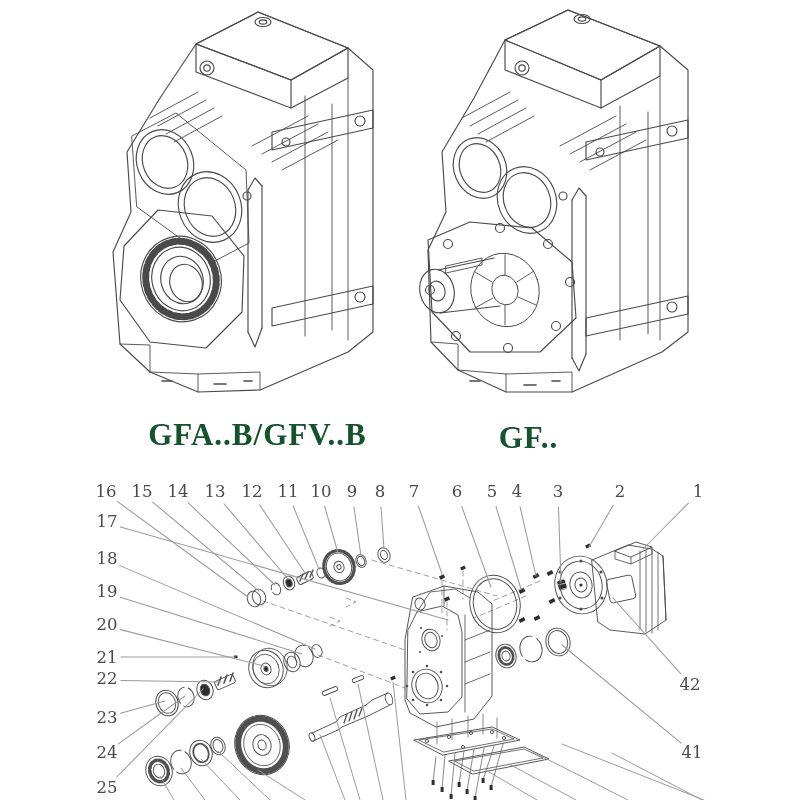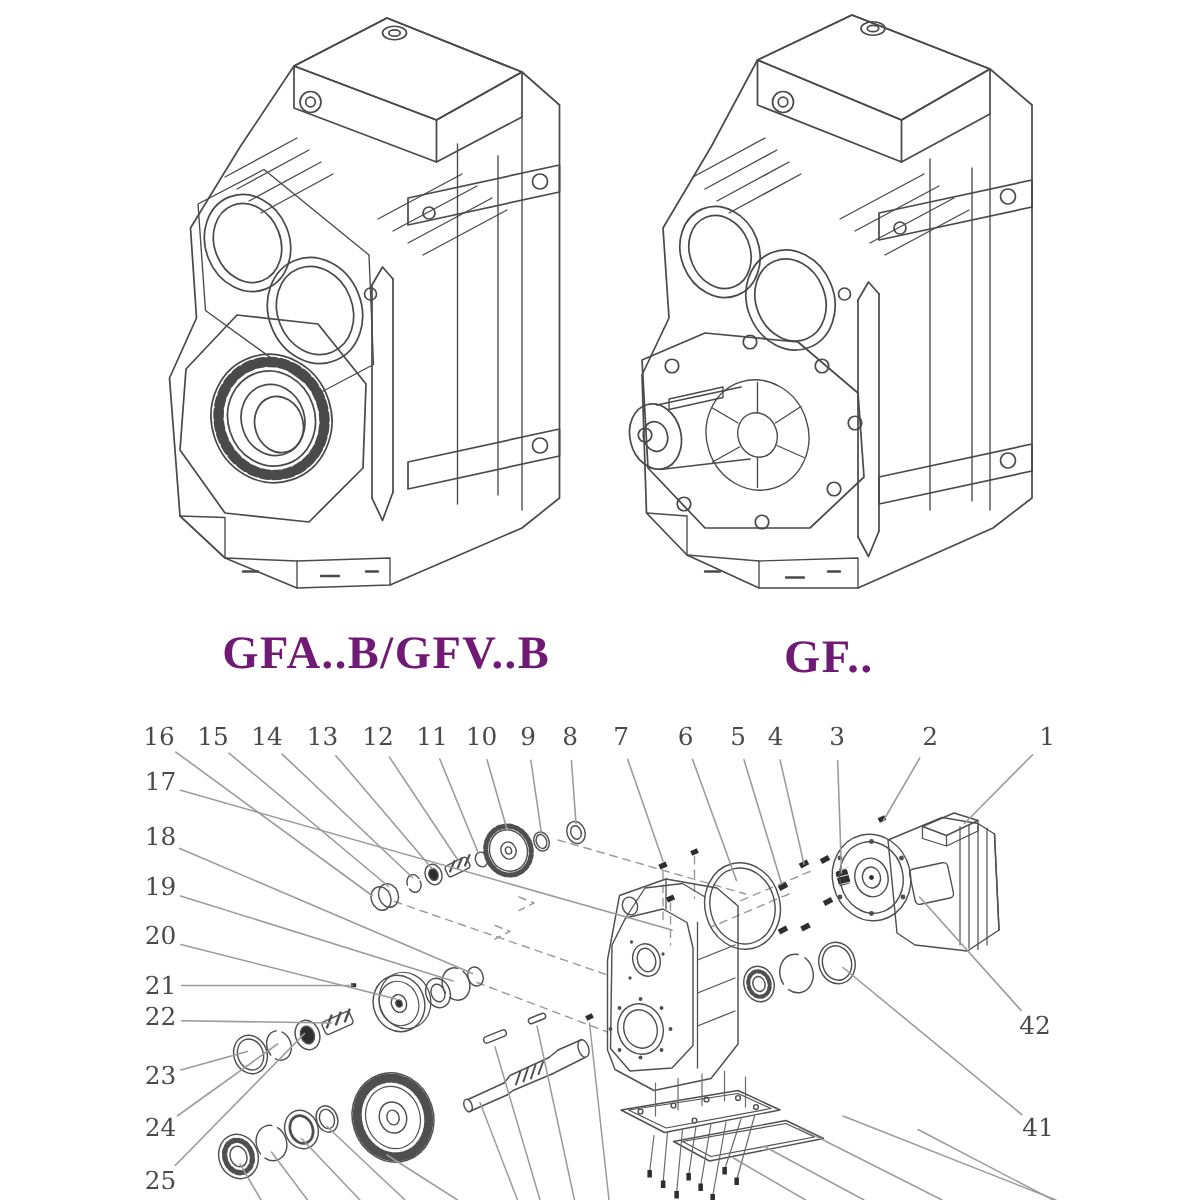--- a/index.html
+++ b/index.html
@@ -1,22 +1,22 @@
 <!DOCTYPE html>
 <html><head>
 <meta charset="utf-8">
 <style>
   html,body{margin:0;padding:0;background:#ffffff;}
   #page{position:relative;width:800px;height:800px;background:#ffffff;overflow:hidden;
         font-family:"Liberation Serif",serif;}
   #diagram{position:absolute;left:0;top:0;}
   .model-label{position:absolute;font-family:"Liberation Serif",serif;font-weight:bold;
-        font-size:31px;color:#701a75;text-align:center;letter-spacing:1px;white-space:nowrap;}
+        font-size:31px;color:#14532d;text-align:center;letter-spacing:1px;white-space:nowrap;}
   #label-left{left:120px;top:417px;width:275px;}
-  #label-right{left:470px;top:420px;width:165px;}
+  #label-right{left:446px;top:420px;width:165px;}
   #callouts text{font:16.5px "DejaVu Serif",serif;fill:#4a4a4a;}
   svg *{vector-effect:none;}
 </style>
 </head>
 <body>
 
 <div id="page">
 
   <svg id="diagram" width="800" height="800" viewBox="0 0 800 800">
 

